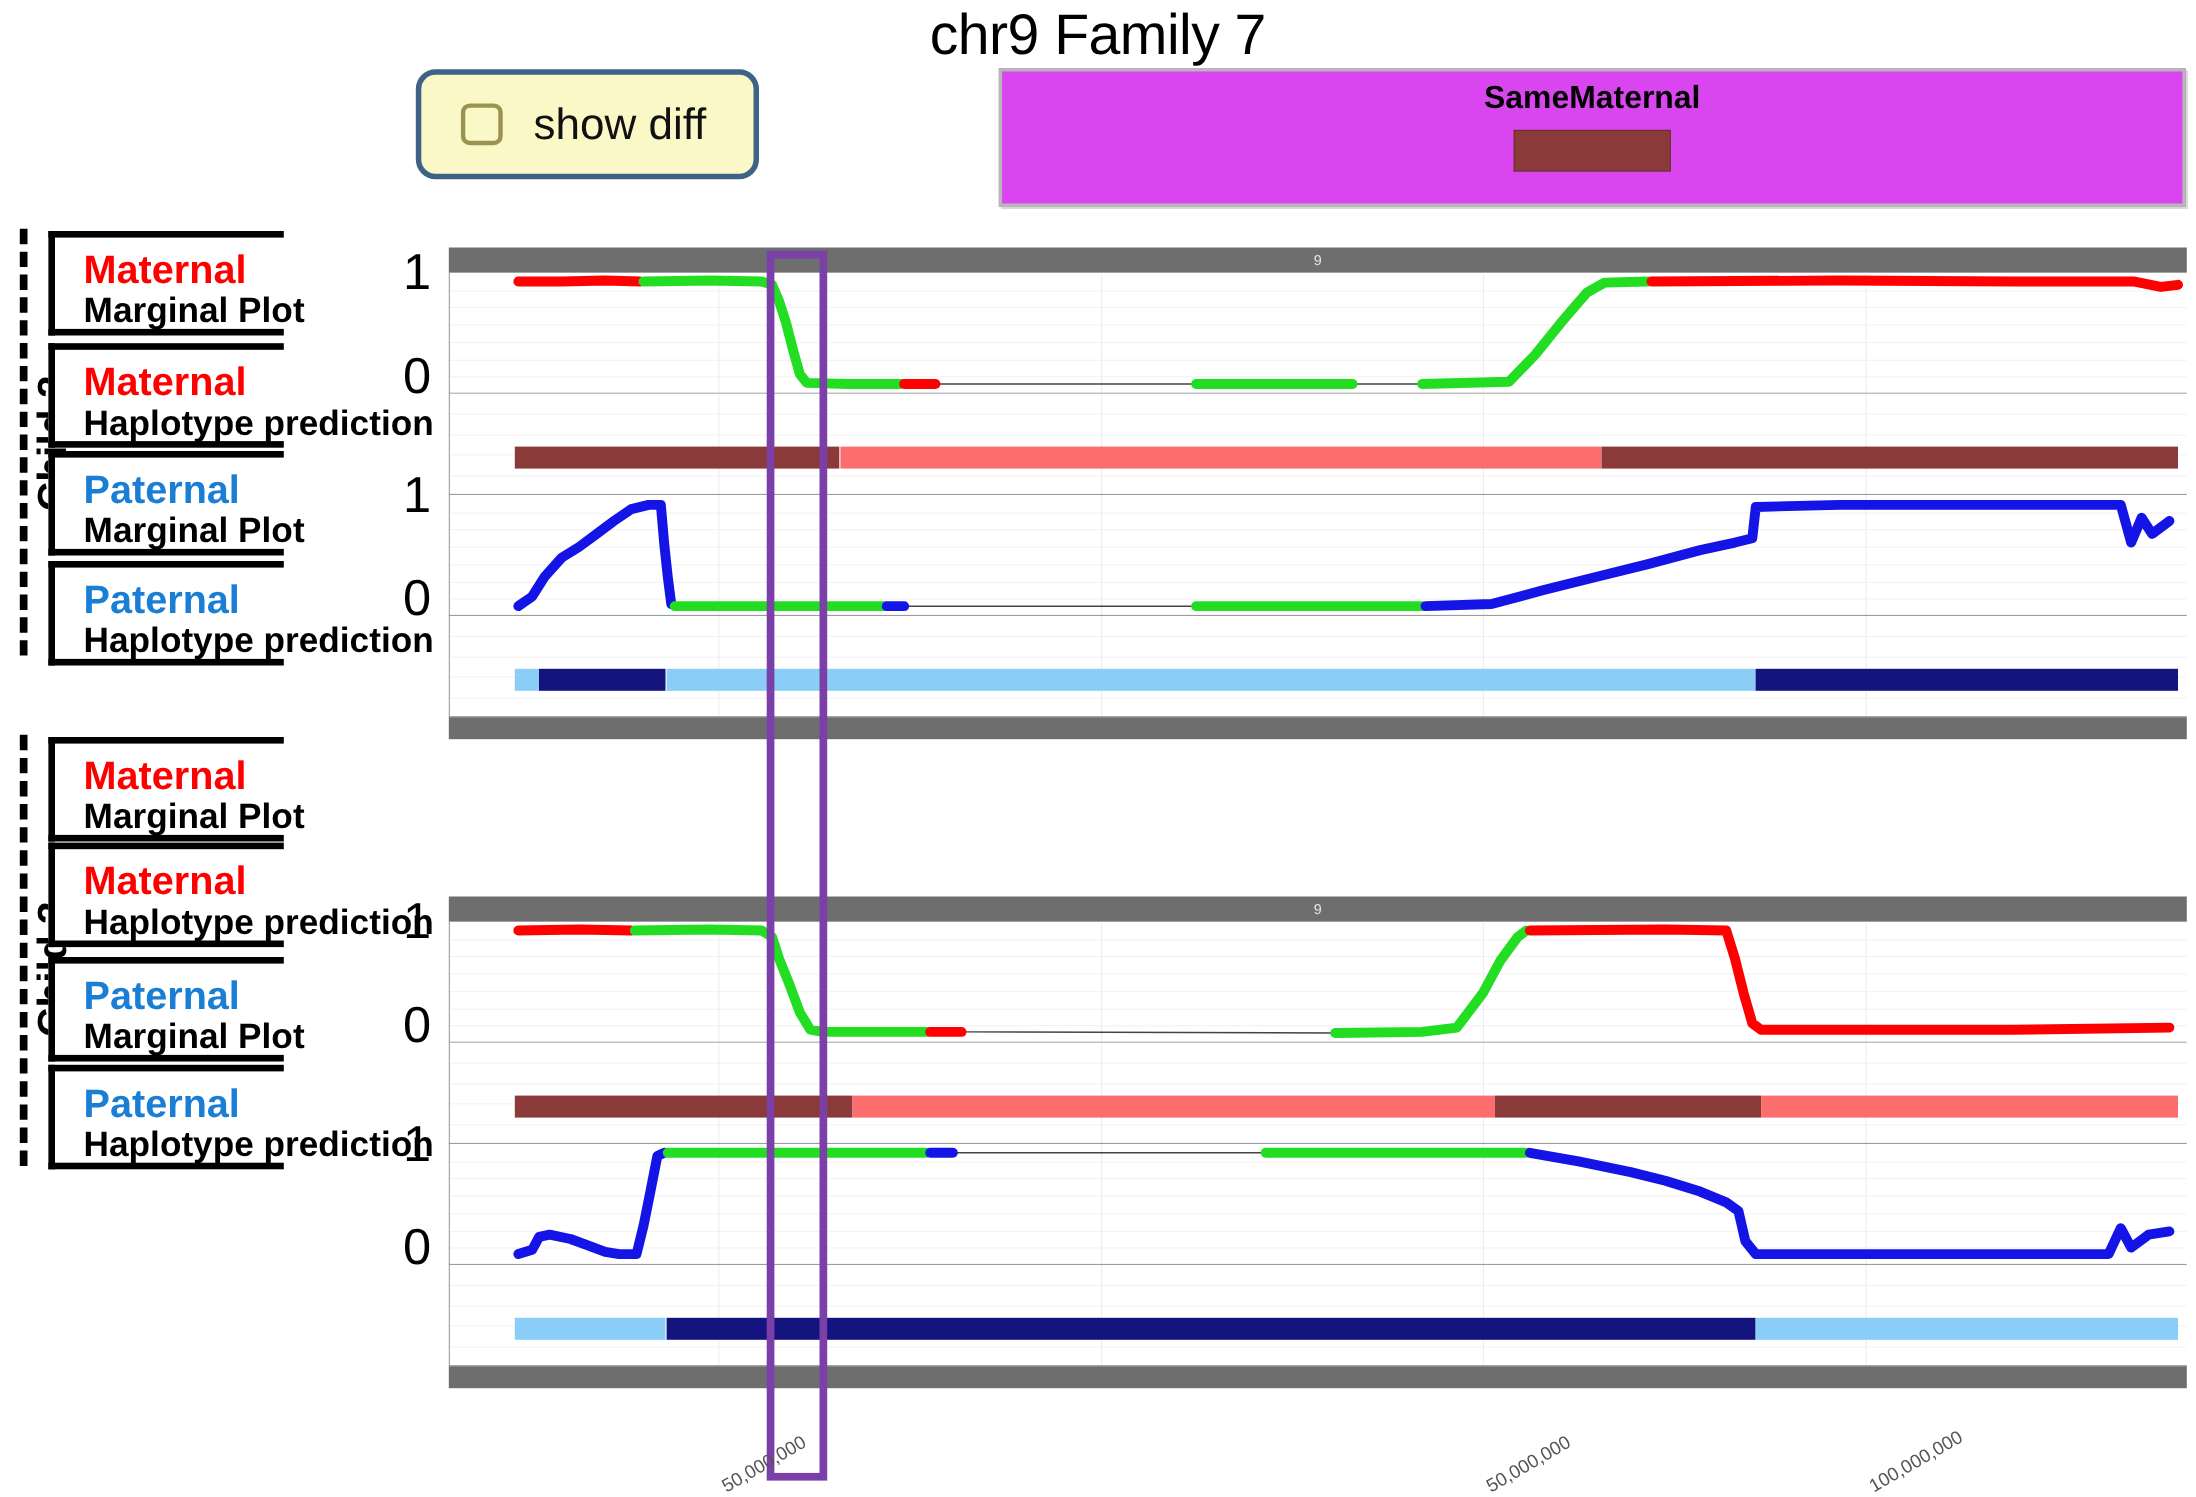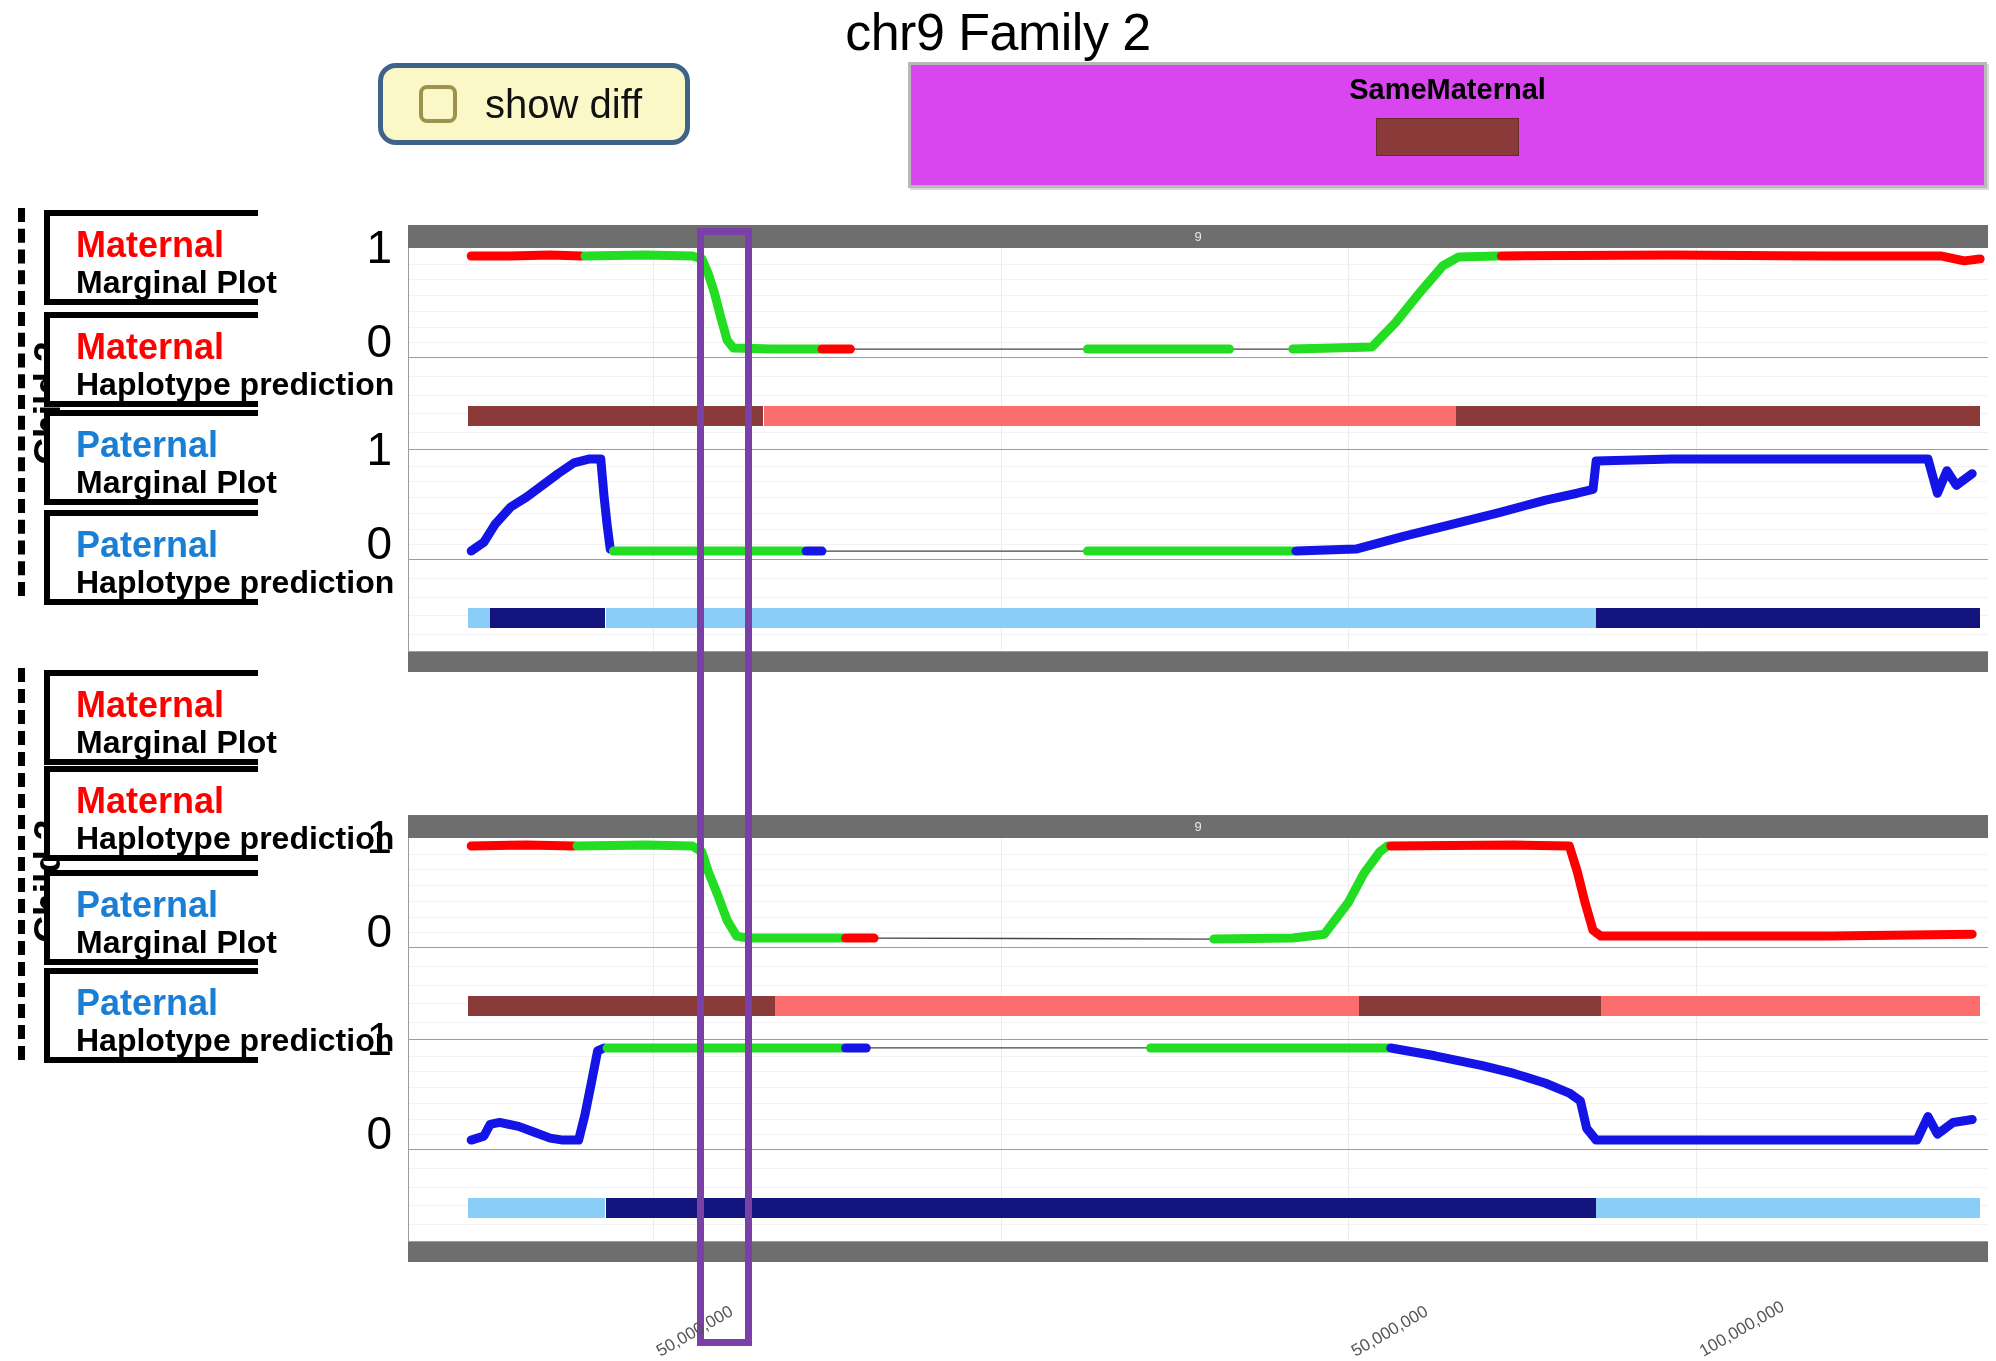--- a/index.html
+++ b/index.html
@@ -21,21 +21,21 @@
     font-size: 52px;
     font-weight: 400;
     color: #000;
     letter-spacing: -0.5px;
   }
 
   
   #showdiff-box {
     position: absolute;
     left: 378px; top: 63px;
-    width: 312px; height: 82px;
+    width: 312px; height: 100px;
     background: #FBF8C8;
     border: 5px solid #3E6387;
     border-radius: 18px;
     box-sizing: border-box;
     display: flex; align-items: center;
     cursor: pointer;
   }
   #showdiff-checkbox {
     width: 38px; height: 38px;
     margin-left: 36px;
@@ -188,21 +188,21 @@
     font-size: 17px;
     color: #555;
     transform: rotate(-30deg);
     transform-origin: left top;
     white-space: nowrap;
   }
 </style>
 </head>
 <body>
 
-<div id="title">chr9 Family 2</div>
+<div id="title">chr9 Family 7</div>
 
 <div id="showdiff-box">
   <div id="showdiff-checkbox"></div>
   <div id="showdiff-label">show diff</div>
 </div>
 
 <div id="legend-box">
   <div class="legend-items">
     <div class="legend-item">
       <div class="legend-label">SameMaternal</div>

